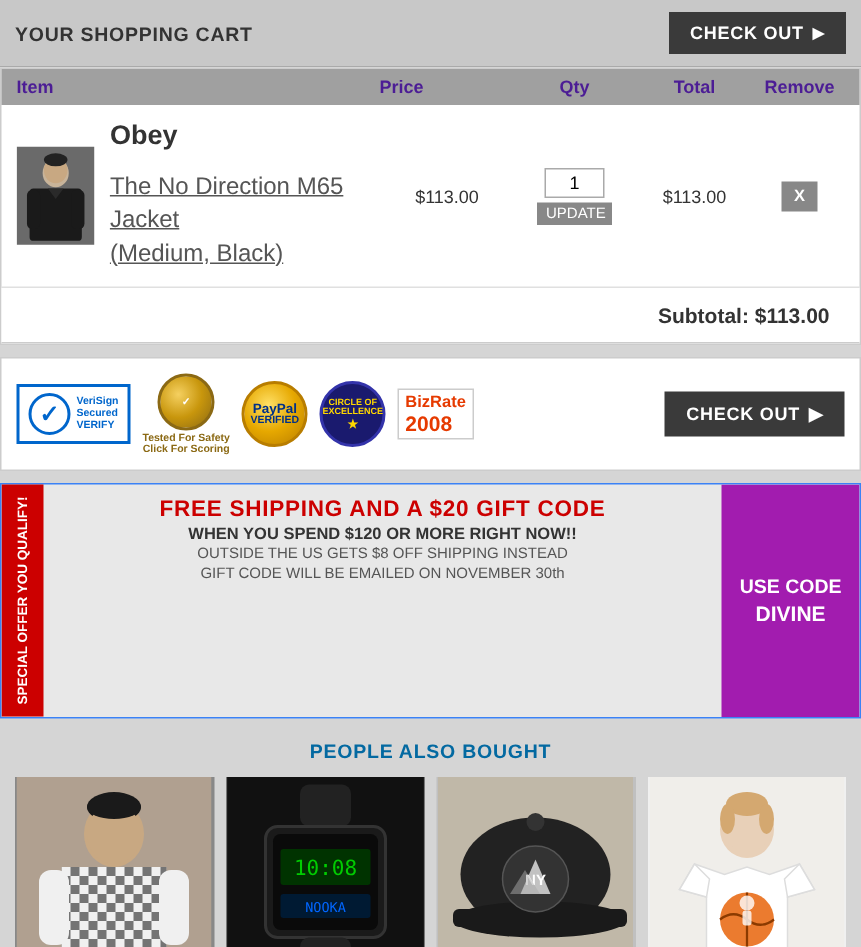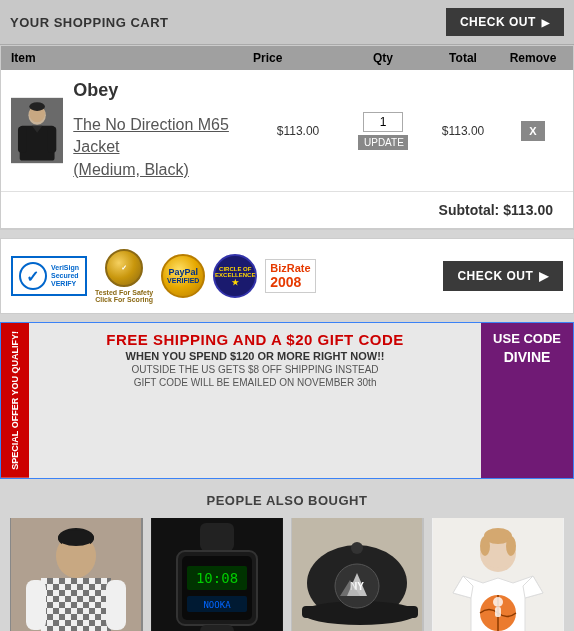--- a/index.html
+++ b/index.html
@@ -51,21 +51,21 @@
       border: 1px solid #ccc;
       margin: 0;
     }
 
     
     .cart-columns {
       background: #a0a0a0;
       display: flex;
       align-items: center;
       padding: 5px 10px;
-      color: #000000;
+      color: #4c1d95;
       font-weight: bold;
       font-size: 12px;
     }
     .col-item { flex: 1; }
     .col-price { width: 90px; text-align: left; }
     .col-qty { width: 80px; text-align: center; }
     .col-total { width: 80px; text-align: center; }
     .col-remove { width: 60px; text-align: center; }
 
     
@@ -317,45 +317,45 @@
       color: #333;
       text-transform: uppercase;
       margin-top: 2px;
     }
     .promo-fine {
       font-size: 10px;
       color: #555;
       margin-top: 2px;
     }
     .promo-right {
-      background: #701a75;
+      background: #a21caf;
       color: #fff;
       font-weight: bold;
       font-size: 13px;
       text-transform: uppercase;
       display: flex;
       flex-direction: column;
       align-items: center;
-      justify-content: flex-start;
+      justify-content: center;
       padding: 8px 12px;
       min-width: 90px;
       text-align: center;
       line-height: 1.3;
     }
 
     
     .people-section {
       background: #d5d5d5;
       padding: 10px;
     }
     .section-title {
       text-align: center;
       font-size: 13px;
       font-weight: bold;
-      color: #404040;
+      color: #0369a1;
       margin-bottom: 10px;
       letter-spacing: 0.5px;
     }
     .people-grid {
       display: flex;
       gap: 8px;
     }
     .people-item {
       flex: 1;
       display: flex;

